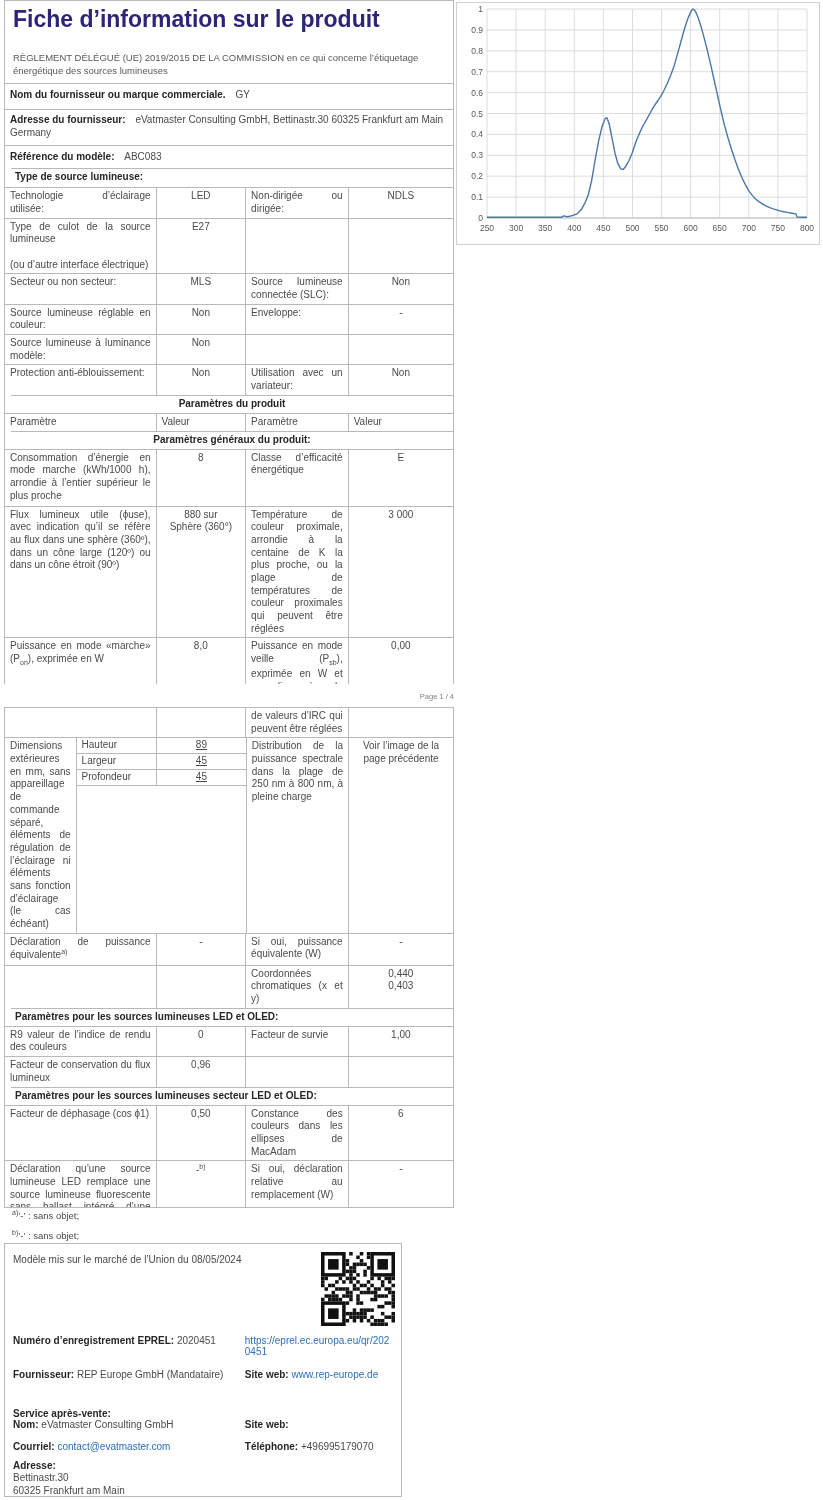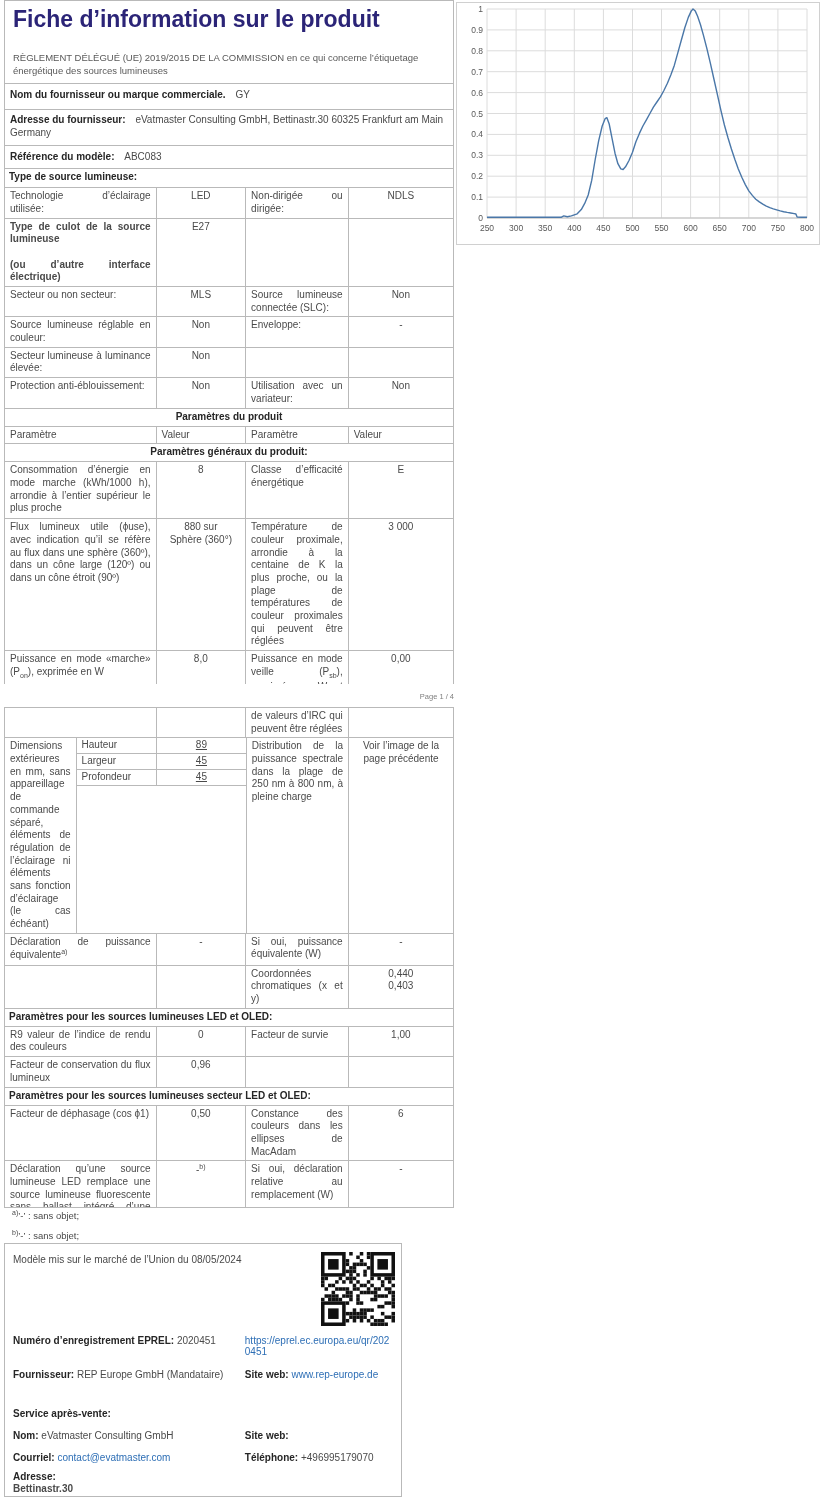--- a/index.html
+++ b/index.html
@@ -9,23 +9,23 @@
   .t-p1{top:0;height:684px;overflow:hidden;border-bottom:none;}
   .t-p2{top:707px;height:501px;overflow:hidden;}
   .r{display:flex;border-top:1px solid #b9b9b9;box-sizing:border-box;align-items:stretch;}
   .r:first-child{border-top:none;}
   .cell{box-sizing:border-box;padding:2px 5px;border-left:1px solid #b9b9b9;line-height:1.27;}
   .cell:first-child{border-left:none;}
   .w1{width:33.6%;} .w2{width:20%;} .w3{width:22.9%;} .w4{width:23.5%;}
   .full{width:100%;}
   .val{text-align:center;white-space:pre-line;}
   .just{text-align:justify;}
-  .pre{white-space:pre-line;font-weight:bold;}
+  .pre{white-space:pre-line;}
   .b{font-weight:bold;color:#262626;}
-  .secrow{display:block;text-align:center;font-weight:bold;color:#262626;padding:2px 4px;border-top:1px solid #b9b9b9;}
+  .secrow{display:block;text-align:center;font-weight:bold;color:#262626;padding:2px 4px;border-top:1px solid #b9b9b9;margin-left:6px;}
   .secrow.left{text-align:left;}
   .titleblock{padding:5px 8px 6px 8px;}
   .doc-title{font-size:23px;font-weight:bold;color:#2b2477;line-height:1.15;margin-bottom:20px;}
   .doc-sub{font-size:9.5px;color:#595959;line-height:1.3;}
   .inforow{padding:5px 5px;}
   .lblval .v{margin-left:7px;}
   sub{font-size:7px;} sup{font-size:7px;}
   .pagemark{position:absolute;left:4px;width:450px;top:692px;text-align:right;font-size:7.5px;color:#7f7f7f;}
   .dimlabel{width:15.8%;}
   .dimmid{width:37.9%;border-left:1px solid #b9b9b9;display:flex;flex-direction:column;}
@@ -100,21 +100,21 @@
       <div class="cell w3 just">Source lumineuse connectée (SLC):</div>
       <div class="cell w4 val">Non</div>
     </div>
     <div class="r" style="min-height:27px">
       <div class="cell w1 just">Source lumineuse réglable en couleur:</div>
       <div class="cell w2 val">Non</div>
       <div class="cell w3">Enveloppe:</div>
       <div class="cell w4 val">-</div>
     </div>
     <div class="r" style="min-height:27px">
-      <div class="cell w1 just">Secteur lumineuse à luminance élevée:</div>
+      <div class="cell w1 just">Source lumineuse à luminance modèle:</div>
       <div class="cell w2 val">Non</div>
       <div class="cell w3"></div>
       <div class="cell w4 val"></div>
     </div>
     <div class="r" style="min-height:28px">
       <div class="cell w1 just">Protection anti-éblouissement:</div>
       <div class="cell w2 val">Non</div>
       <div class="cell w3 just">Utilisation avec un variateur:</div>
       <div class="cell w4 val">Non</div>
     </div>
@@ -460,21 +460,21 @@
         <span>REP Europe GmbH (Mandataire)</span>
       </div>
       <div class="cr">
         <span class="b">Site web:</span>
         <a class="link">www.rep-europe.de</a>
       </div>
     </div>
 
     <div class="b" style="margin-top:28px">Service après-vente:</div>
 
-    <div class="crow" style="margin-top:11px">
+    <div class="crow" style="">
       <div class="cl">
         <span class="b">Nom:</span>
         <span>eVatmaster Consulting GmbH</span>
       </div>
       <div class="cr">
         <span class="b">Site web:</span>
       </div>
     </div>
 
     <div class="crow" style="margin-top:11px">

